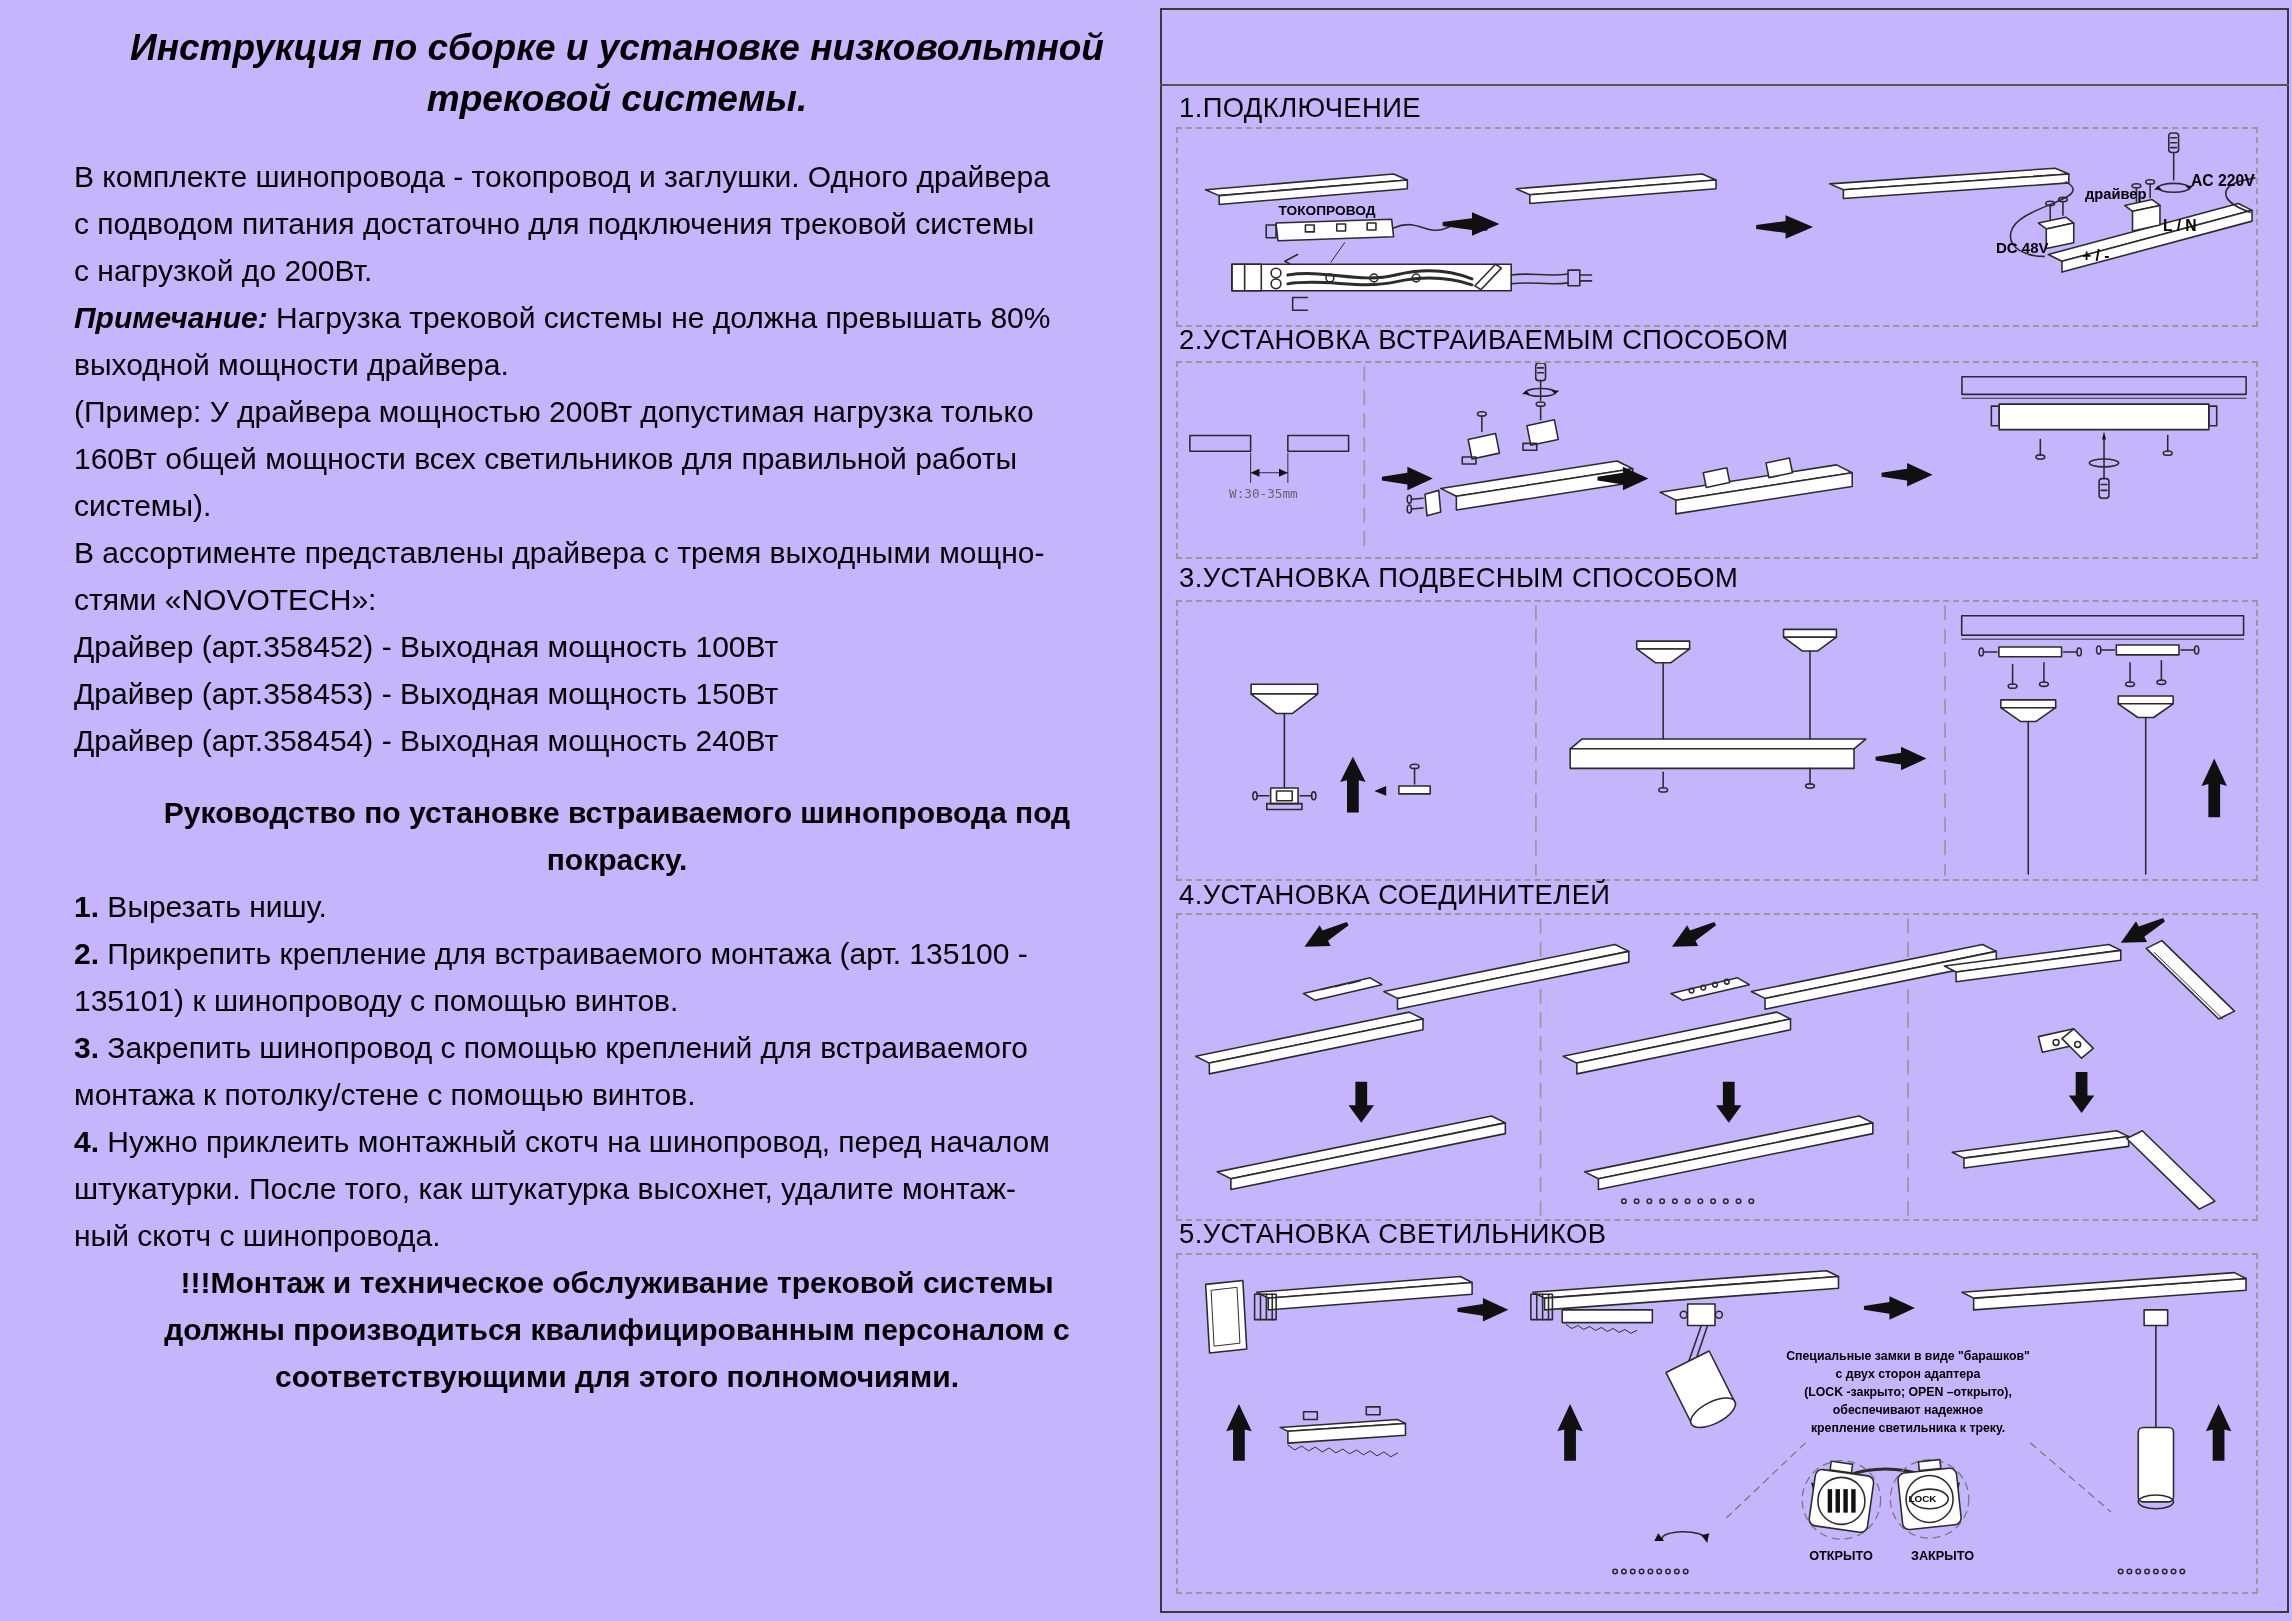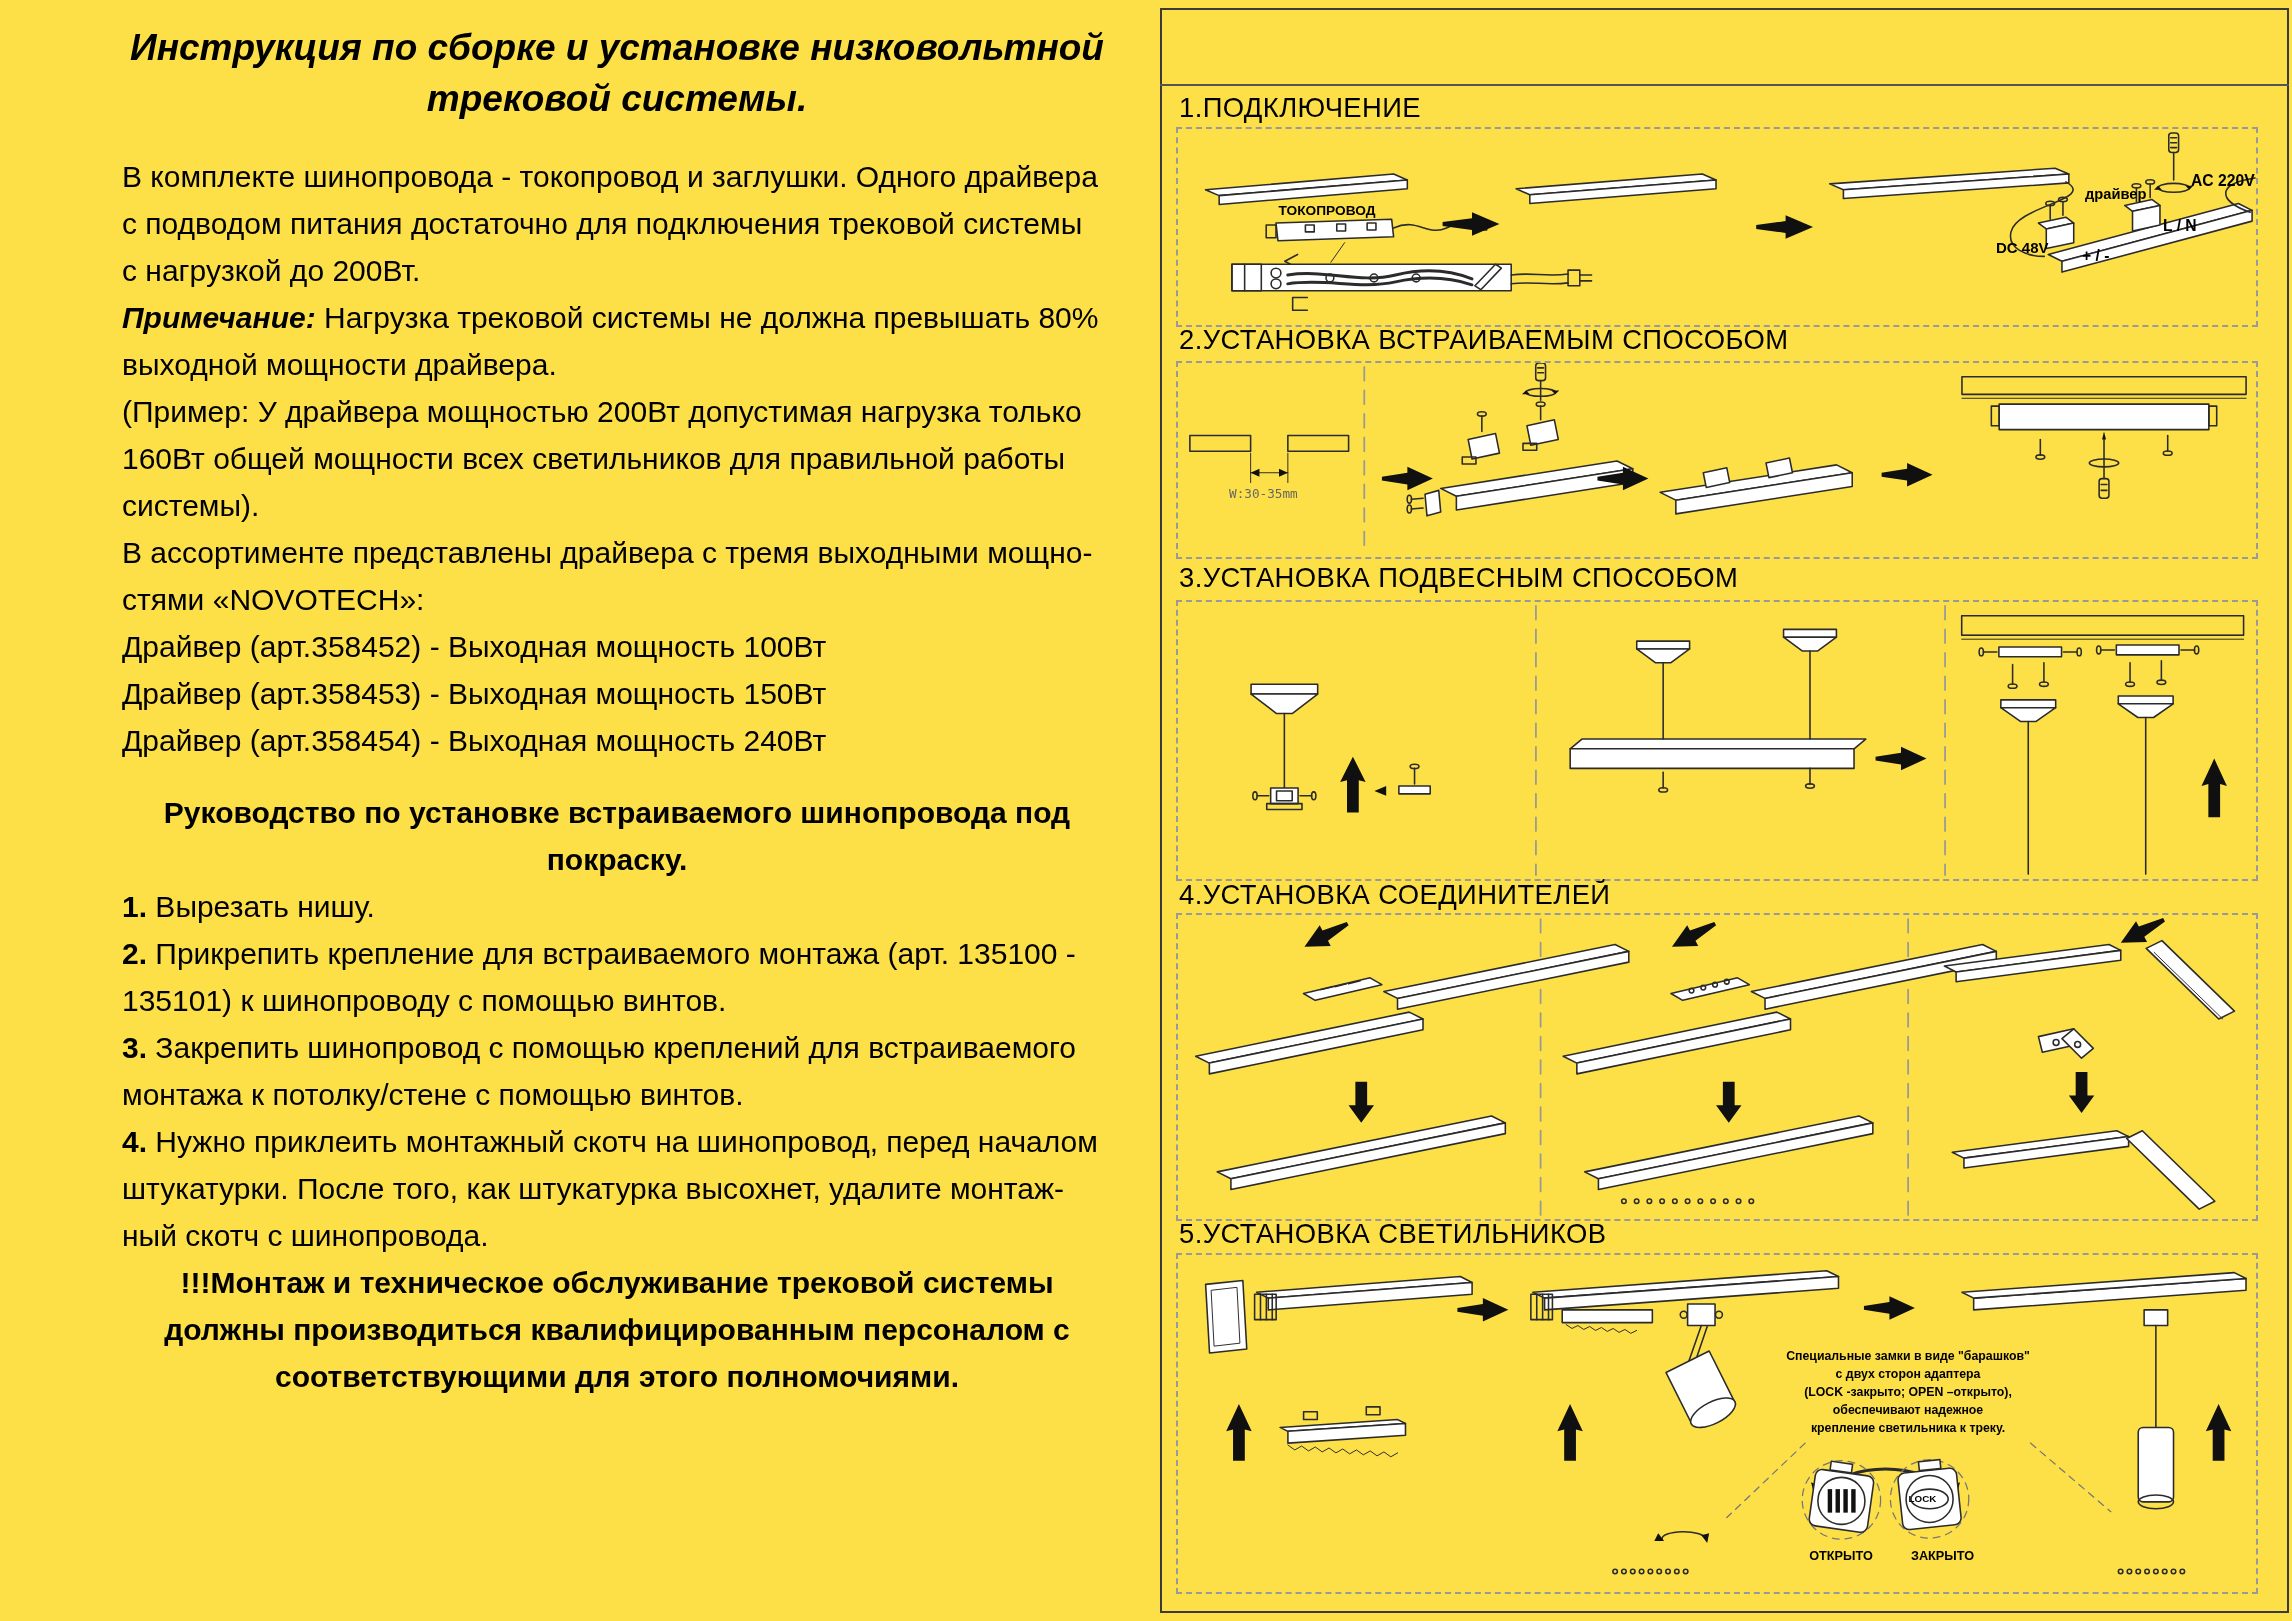--- a/index.html
+++ b/index.html
@@ -1,21 +1,21 @@
 <!DOCTYPE html>
 <html><head>
 <meta charset="utf-8">
 <style>
   html,body{margin:0;padding:0;background:#fff;}
-  .page{position:relative;width:2293px;height:1621px;background:#fde047;overflow:hidden;
+  .page{position:relative;width:2293px;height:1621px;background:#c4b5fd;overflow:hidden;
         font-family:"Liberation Sans", sans-serif;color:#000;}
   
   .left{position:absolute;left:74px;top:21.6px;width:1086px;}
   .tl{font-size:37px;line-height:51px;font-weight:bold;font-style:italic;text-align:center;white-space:nowrap;}
-  .bl{font-size:30px;line-height:47px;white-space:nowrap;margin-left:48px;}
+  .bl{font-size:30px;line-height:47px;white-space:nowrap;}
   .bc{font-size:30px;line-height:47px;font-weight:bold;text-align:center;white-space:nowrap;}
   .bi{font-weight:bold;font-style:italic;}
   .bn{font-weight:bold;}
   .sp26{height:25.5px;} .sp30{height:29px;}
   
   .panel{position:absolute;left:1160px;top:7.8px;width:1129px;height:1605px;border:2px solid #3a3a3a;box-sizing:border-box;}
   .toprule{position:absolute;left:1160px;top:84px;width:1129px;height:0;border-top:2px solid #555;}
   .hdr{position:absolute;left:1179px;font-size:27.4px;letter-spacing:0.4px;white-space:nowrap;}
   .dbox{position:absolute;left:1176px;width:1078px;border:2px dashed #999;box-sizing:content-box;}
   .dbox svg{position:absolute;left:0;top:0;}

